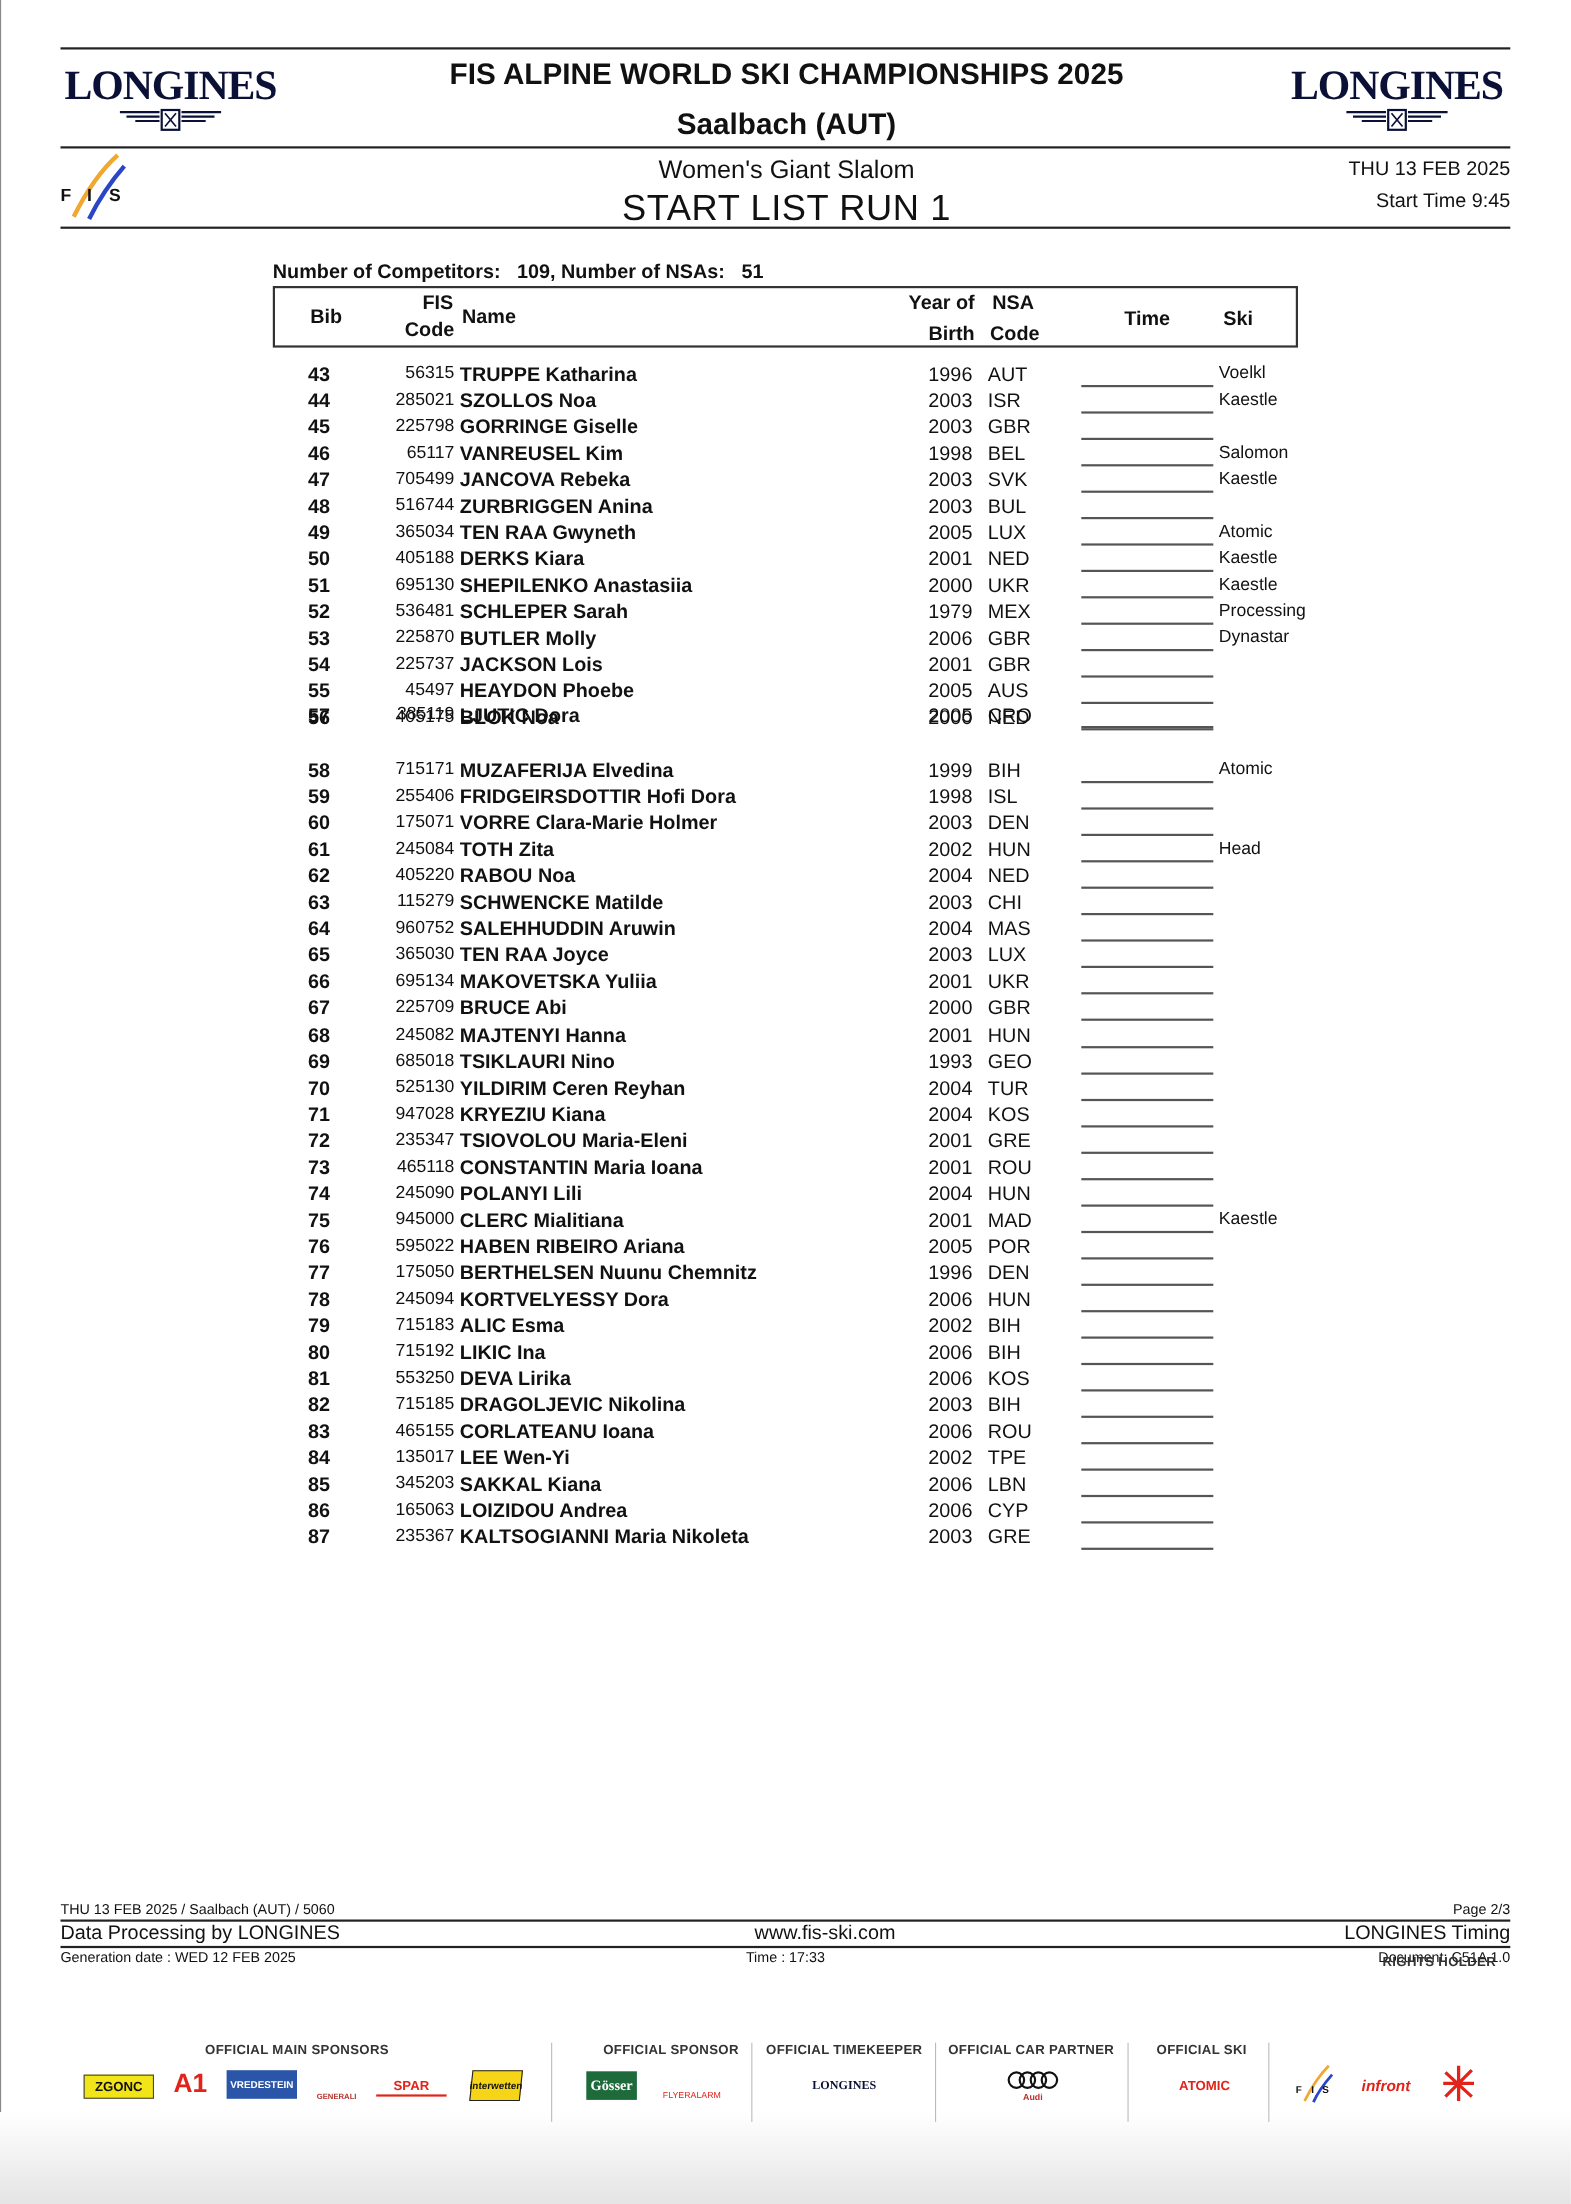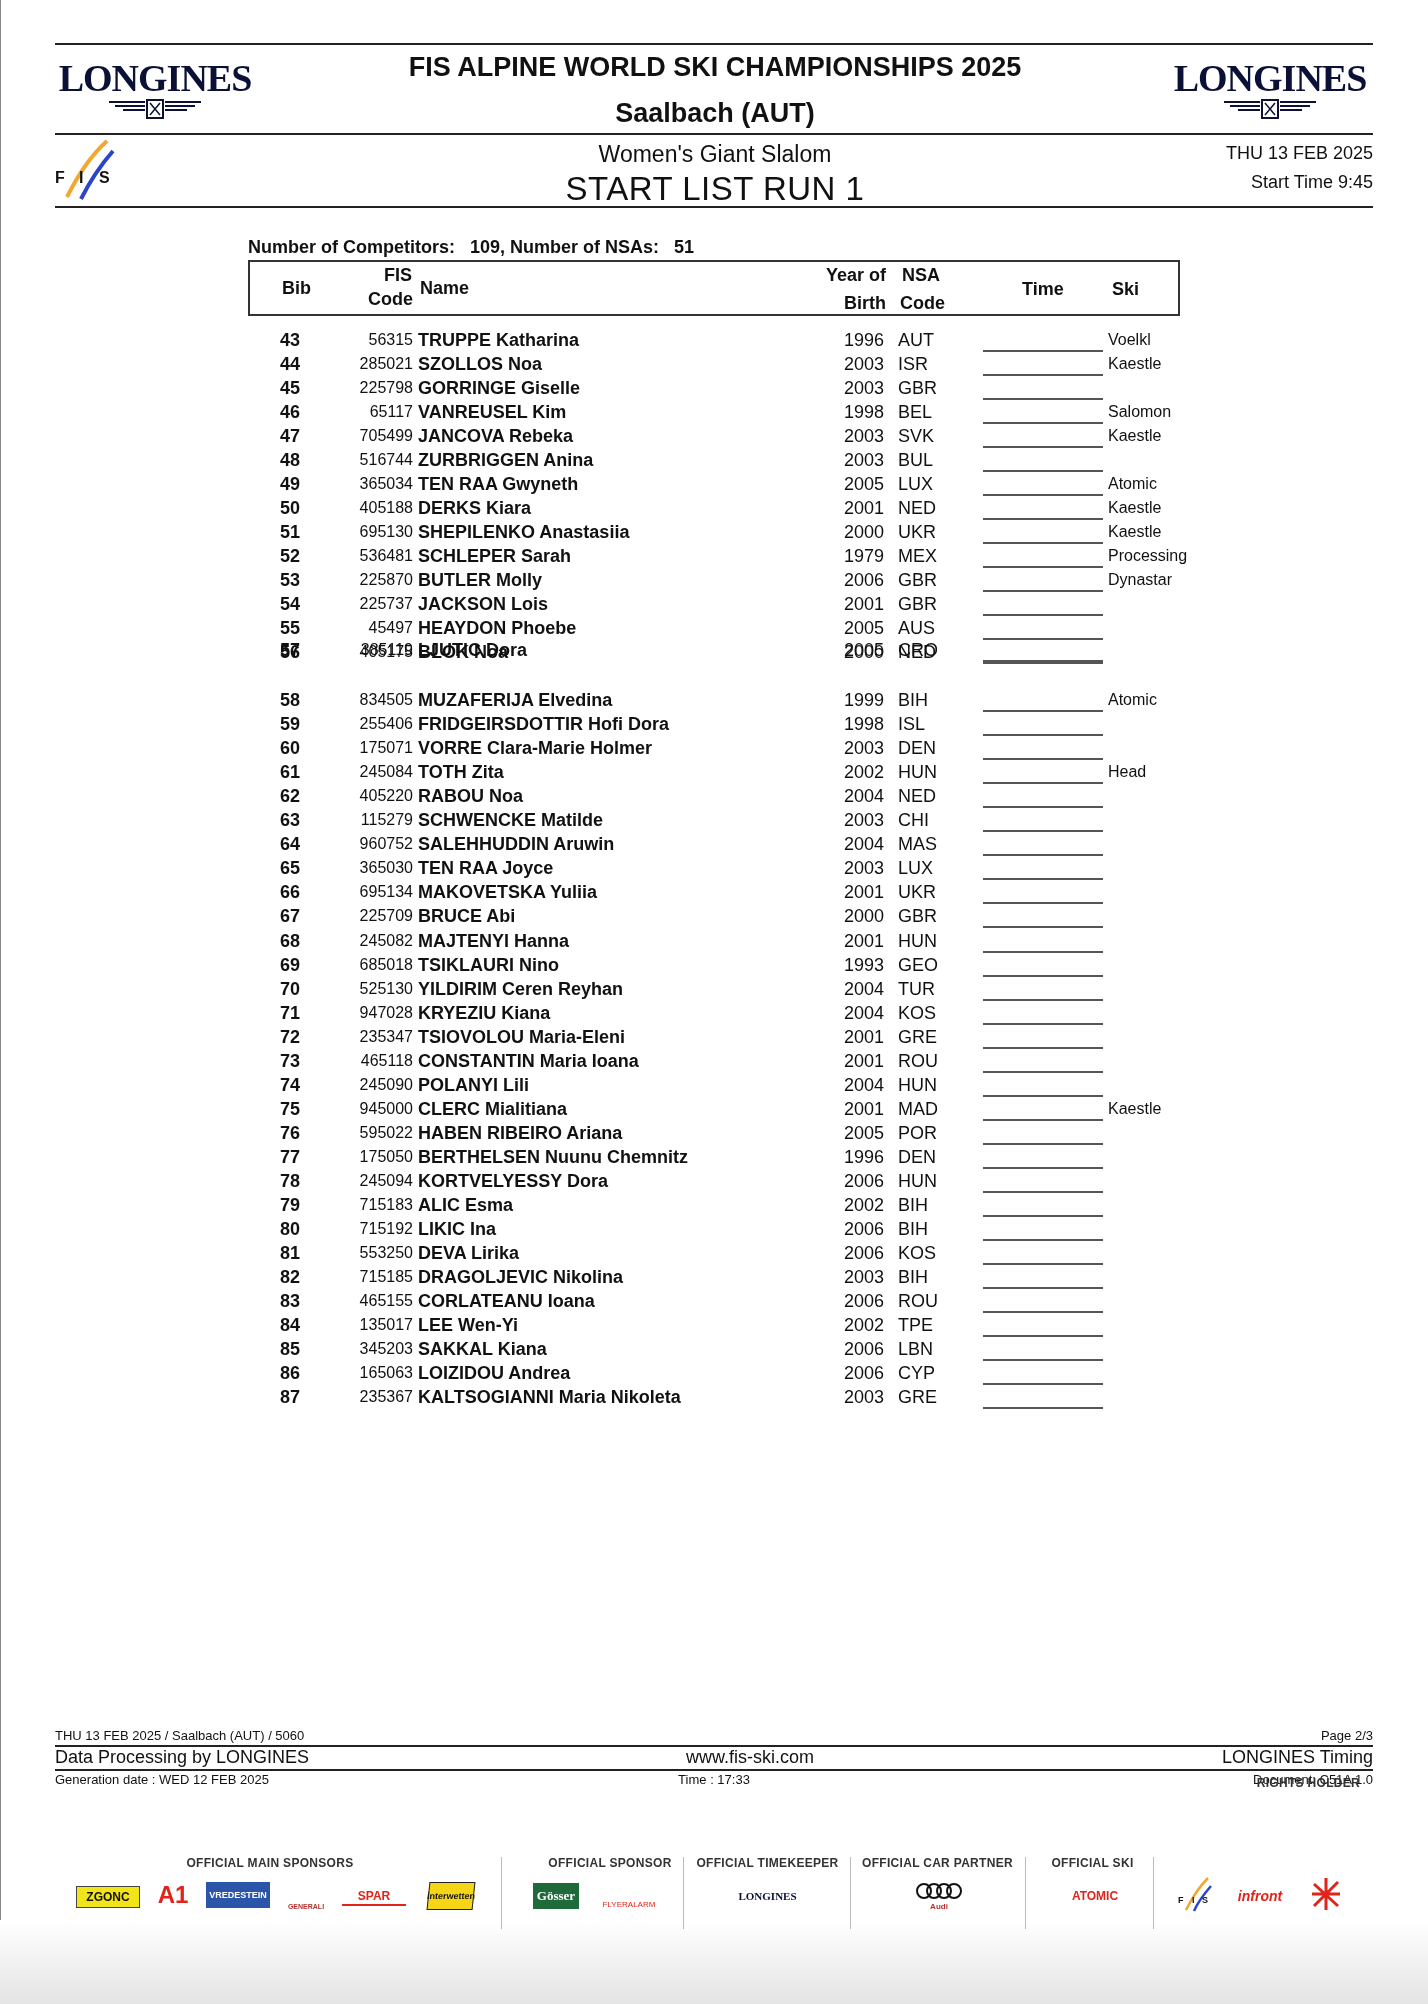--- a/index.html
+++ b/index.html
@@ -237,21 +237,21 @@
       <span class="c-bib">57</span>
       <span class="c-fis">385119</span>
       <span class="c-name">LJUTIC Dora</span>
       <span class="c-yob">2005</span>
       <span class="c-nsa">CRO</span>
       <span class="c-time"></span>
       <span class="c-ski"></span>
     </div>
     <div class="row" style="top: 688.3px;">
       <span class="c-bib">58</span>
-      <span class="c-fis">834505</span>
+      <span class="c-fis">715171</span>
       <span class="c-name">MUZAFERIJA Elvedina</span>
       <span class="c-yob">1999</span>
       <span class="c-nsa">BIH</span>
       <span class="c-time"></span>
       <span class="c-ski">Atomic</span>
     </div>
     <div class="row" style="top: 712.32px;">
       <span class="c-bib">59</span>
       <span class="c-fis">255406</span>
       <span class="c-name">FRIDGEIRSDOTTIR Hofi Dora</span>

